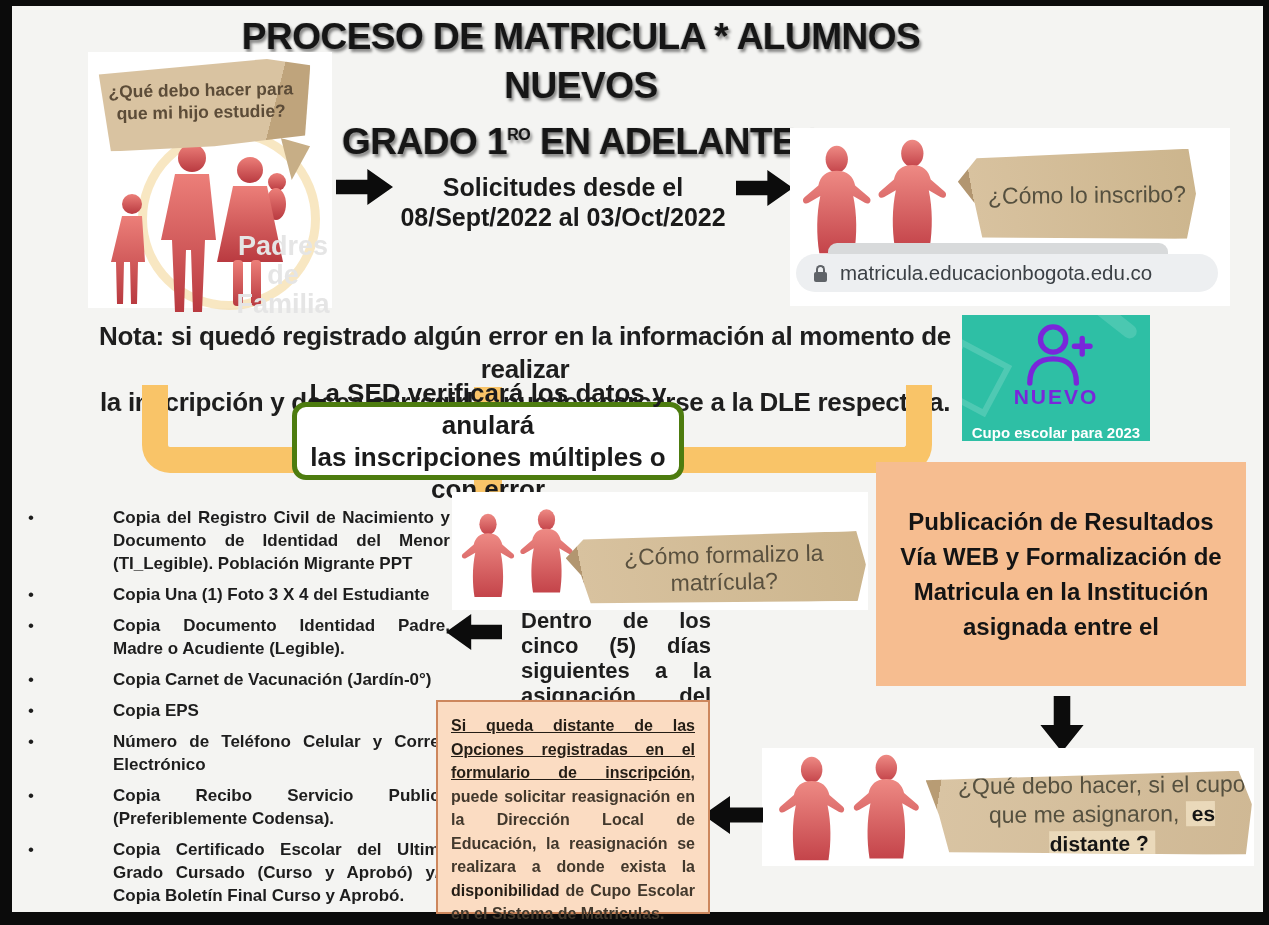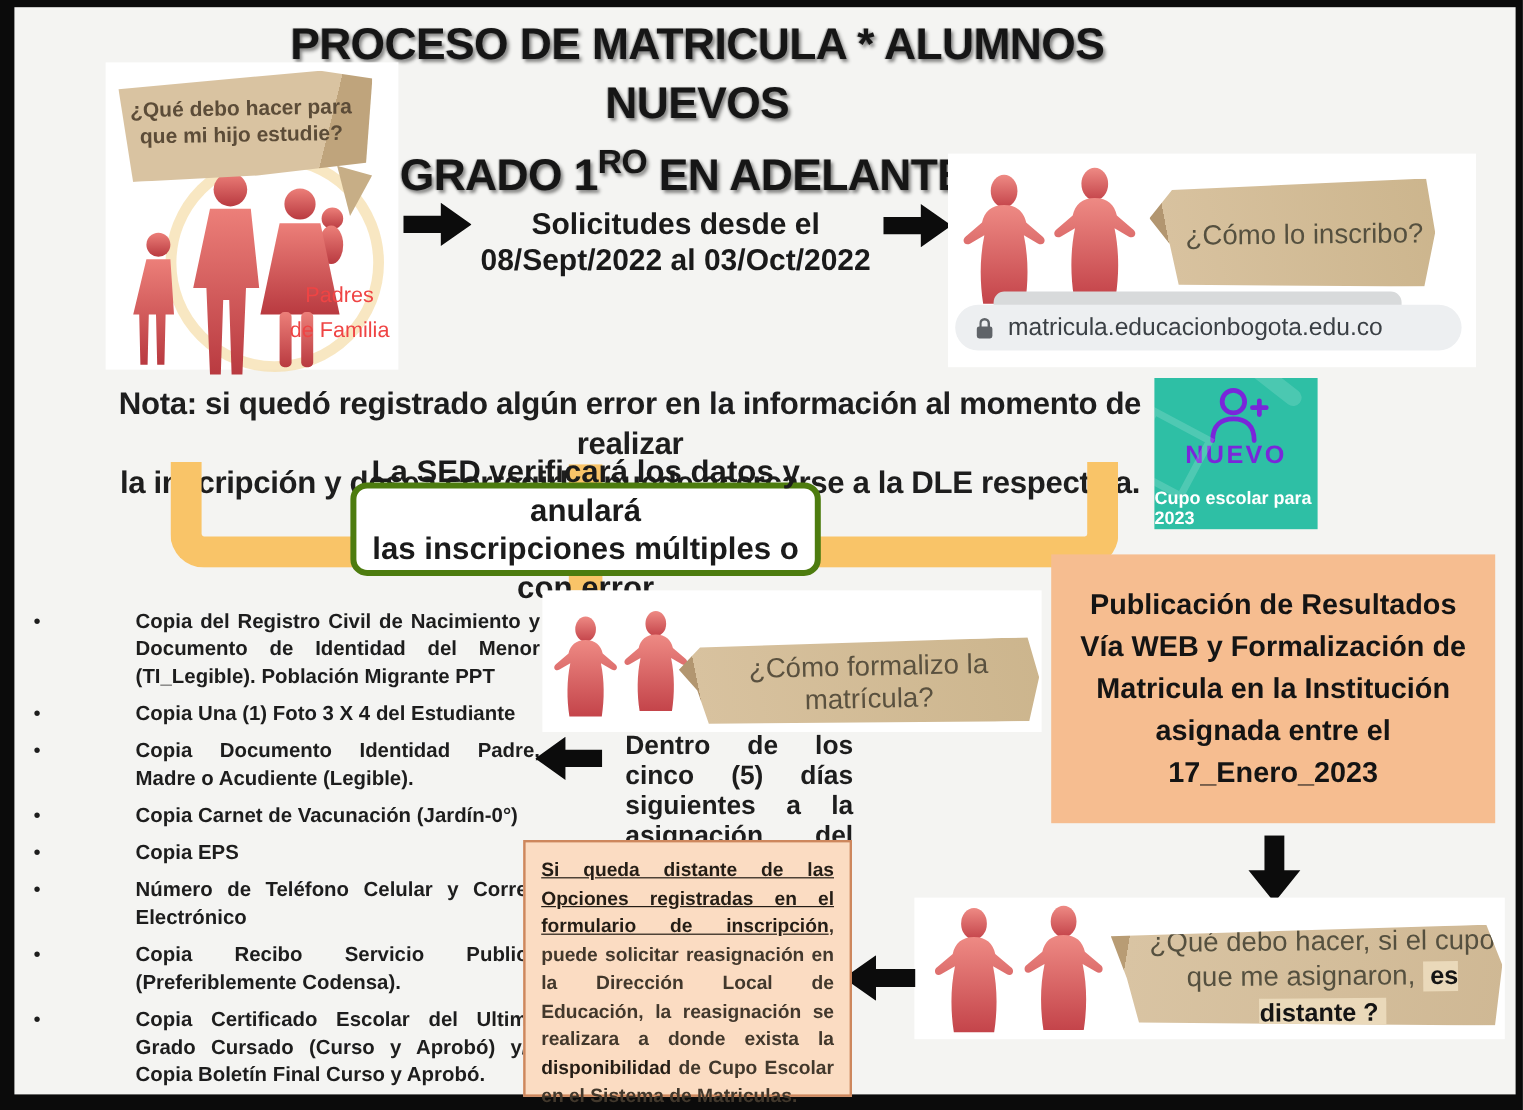--- a/index.html
+++ b/index.html
@@ -6,21 +6,21 @@
   body { font-family:"Liberation Sans", sans-serif; background:#222; }
   #canvas { position:relative; width:1269px; height:925px; background:#0b0b0b; overflow:hidden; }
   #inner { position:absolute; left:12px; top:6px; right:6px; bottom:13px; background:#f4f4f2; }
   .abs { position:absolute; }
   .panel { background:#ffffff; }
 
   
   #title { left:225px; top:12px; width:712px; text-align:center; color:#161616;
            font-weight:800; font-size:37px; line-height:49px; letter-spacing:-0.5px;
            text-shadow:2px 3px 3px rgba(0,0,0,.45), -1px 0 1px rgba(0,0,0,.25); }
-  #title .sup { font-size:28px; vertical-align:14px; }
+  #title .sup { font-size:16px; vertical-align:14px; }
 
   
   .bubble { color:#5c4c38; display:flex; align-items:center; justify-content:center; text-align:center; }
   #bubble-parents { left:95px; top:60px; width:216px; height:90px;
       background:linear-gradient(105deg,#d9c3a1 80%,#bfa47c 80%);
       clip-path:polygon(2% 14%, 80% 0, 100% 8%, 97% 86%, 55% 96%, 7% 100%);
       font-size:17.5px; font-weight:600; line-height:22px; transform:rotate(-1deg); padding:0 14px 8px 10px;}
   #bubble-parents-tail { left:278px; top:140px; width:30px; height:40px; background:#c7ae86;
       clip-path:polygon(0 0, 100% 10%, 55% 100%); transform:rotate(8deg); }
   #bubble-inscribo { left:958px; top:150px; width:238px; height:90px;
@@ -36,22 +36,22 @@
       clip-path:polygon(0 8%, 96% 0, 100% 40%, 98% 100%, 7% 94%, 4% 50%);
       font-size:23px; color:#55503f; flex-direction:column; line-height:29px; padding-left:26px;
       transform:rotate(-.5deg); }
   #bubble-distante .highlight { background:#ead9ba; color:#141414; font-weight:800;
       font-size:21px; padding:1px 6px; }
 
   
   #ring { left:138px; top:128px; width:182px; height:182px; border:9px solid #f5dfae;
           border-radius:50%; opacity:.75; }
   #family-svg { left:100px; top:108px; }
-  #padres-label { left:218px; top:232px; width:130px; color:#ef4444; font-weight:400;
-      font-size:18px; line-height:29px; text-align:center; }
+  #padres-label { left:218px; top:232px; width:130px; color:#e5e5e5; font-weight:700;
+      font-size:27px; line-height:29px; text-align:center; }
 
   
   .arrow { background:#0c0c0c; }
   .arrow-right { clip-path:polygon(0 32%, 55% 32%, 55% 5%, 100% 50%, 55% 95%, 55% 68%, 0 68%); }
   .arrow-left  { clip-path:polygon(100% 32%, 45% 32%, 45% 5%, 0 50%, 45% 95%, 45% 68%, 100% 68%); }
   .arrow-down  { clip-path:polygon(32% 0, 68% 0, 68% 52%, 97% 52%, 50% 100%, 3% 52%, 32% 52%); }
   #arrow1 { left:336px; top:167px; width:57px; height:40px; }
   #arrow2 { left:736px; top:168px; width:57px; height:40px; }
   #arrow-formalizo { left:446px; top:612px; width:56px; height:40px; }
   #arrow-distante  { left:703px; top:794px; width:60px; height:42px; }
@@ -81,21 +81,21 @@
       border-left:26px solid #f9c468; border-right:26px solid #f9c468;
       border-bottom:26px solid #f9c468; border-radius:0 0 28px 28px; }
   #stub-top { left:474px; top:387px; width:28px; height:24px; background:#f9c468; }
   #stub-bottom { left:474px; top:468px; width:28px; height:24px; background:#f9c468; }
   #sed-box { left:292px; top:402px; width:392px; height:78px; background:#ffffff;
       border:5px solid #4d7c0f; border-radius:14px; display:flex; flex-direction:column;
       justify-content:center; text-align:center; font-size:26px; font-weight:600;
       line-height:32px; color:#1b1b1b; }
 
   
-  #nuevo { left:962px; top:315px; width:136px; height:126px; background:#2ebfa5;
+  #nuevo { left:962px; top:315px; width:188px; height:126px; background:#2ebfa5;
       display:flex; flex-direction:column; align-items:center; overflow:hidden; }
   #nuevo .doodle1 { position:absolute; left:-18px; top:34px; width:58px; height:58px;
       border:6px solid rgba(255,255,255,.16); transform:rotate(28deg); }
   #nuevo .doodle2 { position:absolute; right:8px; top:-6px; width:64px; height:14px;
       background:rgba(255,255,255,.14); transform:rotate(38deg); border-radius:7px; }
   #nuevo-label { color:#7a26da; font-weight:800; font-size:21px; letter-spacing:2px; margin-top:-2px; }
   #nuevo-caption { color:#ffffff; font-weight:700; font-size:15px; margin-top:15px; }
 
   
   #docs { left:20px; top:506px; width:430px; }
@@ -289,21 +289,20 @@
     <span>¿Cómo formalizo la matrícula?</span>
   </div>
   <div class="abs arrow arrow-left" id="arrow-formalizo"></div>
   <div class="abs" id="formalizo-note">Dentro de los cinco (5) días siguientes a la asignación del cupo</div>
 
   <div class="abs" id="publicacion">
     <div>Publicación de Resultados</div>
     <div>Vía WEB y Formalización de</div>
     <div>Matricula en la Institución</div>
     <div>asignada entre el</div>
-    <div>17_Enero_2023</div>
   </div>
   <div class="abs arrow arrow-down" id="arrow-pub-down"></div>
 
   <div class="abs panel" id="panel-distante"></div>
   <svg class="abs" style="left:770px; top:752px;" width="158" height="112" viewBox="0 0 160 120">
     <defs>
       <linearGradient id="gradS3" x1="0" y1="0" x2="0" y2="1">
         <stop offset="0" stop-color="#ee8a84"></stop>
           <stop offset="1" stop-color="#c4444a"></stop>
       </linearGradient>

